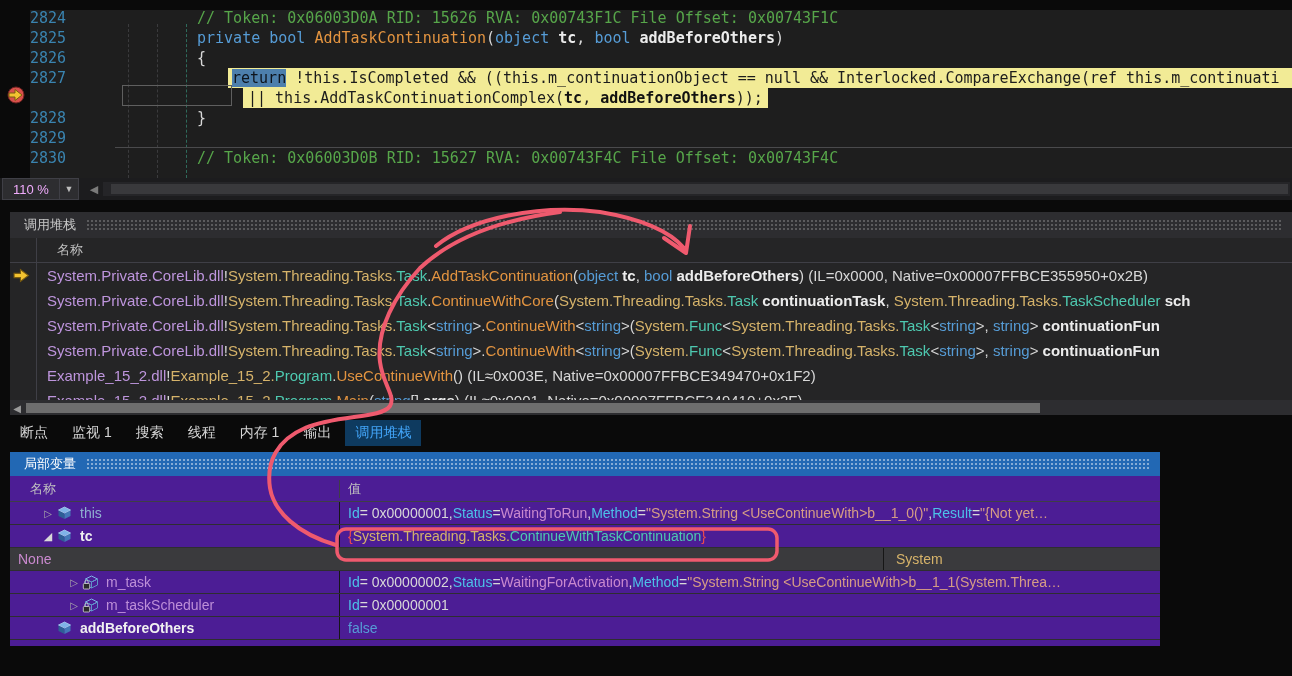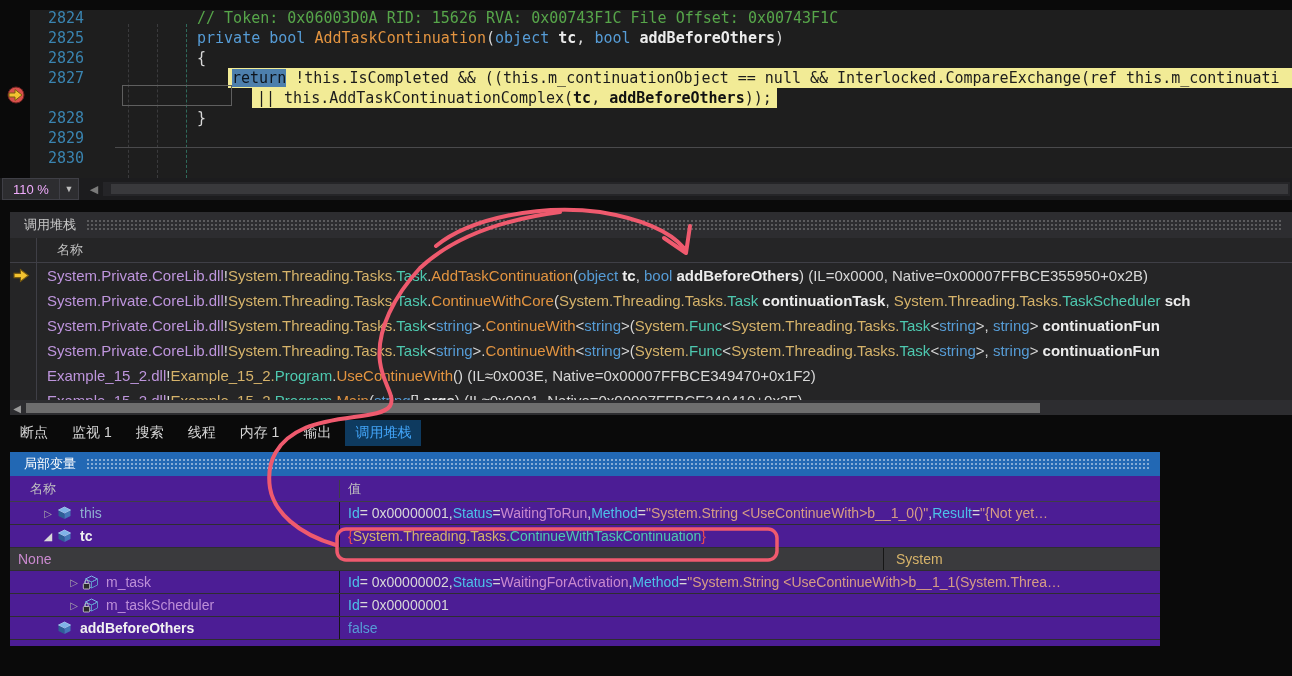--- a/index.html
+++ b/index.html
@@ -5,21 +5,21 @@
   html,body{margin:0;padding:0;background:#000;}
   .page{position:relative;width:1292px;height:676px;background:#0A0A0A;overflow:hidden;
         font-family:"Liberation Sans","DejaVu Sans",sans-serif;}
 
   
   .editor{position:absolute;left:0;top:0;width:1292px;height:178px;background:#1E1E1E;overflow:hidden;}
   .bp-margin{position:absolute;left:0;top:0;width:30px;height:178px;background:#0A0A0A;}
   .top-strip{position:absolute;left:0;top:0;width:1292px;height:10px;background:#0A0A0A;z-index:6;}
   .code-line{position:absolute;left:0;width:1292px;height:20px;line-height:20px;
              font-family:"DejaVu Sans Mono",monospace;font-size:15px;}
-  .code-line .linenum{position:absolute;left:30px;width:72px;text-align:center;color:#3A84B0;}
+  .code-line .linenum{position:absolute;left:30px;width:72px;text-align:left;color:#3A84B0;}
   .code-line .code{position:absolute;white-space:pre;}
   .hl-band{position:absolute;top:0;bottom:0;background:#F2EB96;}
   .wrap-band{background:#F2EB96;padding:0 5px;}
   .indent-guide{position:absolute;top:24px;bottom:0;width:0;border-left:1px dashed #3B3B3D;}
   .indent-guide.teal{border-left-color:#2F6B5C;}
   .cur-stmt-border{position:absolute;left:122px;top:85px;width:108px;height:19px;border:1px solid #5F5F5F;}
   .method-sep{position:absolute;left:115px;right:0;top:147px;height:1px;background:#4A4A4C;}
   .bp-icon{position:absolute;left:6px;top:86px;z-index:7;}
 
   
@@ -122,32 +122,33 @@
           <span class="linenum">2826</span>
           <span class="code" style="left: 197px;"><span class="s-fg">{</span></span>
         </div>
         <div class="code-line" style="top: 68px;">
           <span class="linenum">2827</span>
           <div class="hl-band" style="left: 228px; right: 0px;"></div>
           <span class="code" style="left: 232px;"><span class="s-sel">return</span><span class="s-hl"> !this.IsCompleted &amp;&amp; ((this.m_continuationObject == null &amp;&amp; Interlocked.CompareExchange(ref this.m_continuati</span></span>
         </div>
         <div class="code-line" style="top: 88px;">
           <span class="linenum"></span>
-          <span class="code wrap-band" style="left: 252px;"><span class="s-hl">|| this.AddTaskContinuationComplex(</span><span class="s-hlb">tc</span><span class="s-hl">, </span><span class="s-hlb">addBeforeOthers</span><span class="s-hl">));</span></span>
+          <span class="code wrap-band" style="left: 243px;"><span class="s-hl">|| this.AddTaskContinuationComplex(</span><span class="s-hlb">tc</span><span class="s-hl">, </span><span class="s-hlb">addBeforeOthers</span><span class="s-hl">));</span></span>
         </div>
         <div class="code-line" style="top: 108px;">
           <span class="linenum">2828</span>
           <span class="code" style="left: 197px;"><span class="s-fg">}</span></span>
         </div>
         <div class="code-line" style="top: 128px;">
           <span class="linenum">2829</span>
           <span class="code" style="left: 197px;"></span>
         </div>
         <div class="code-line" style="top: 148px;">
           <span class="linenum">2830</span>
+          <span class="code" style="left: 197px;"><span class="s-comment">// Token: 0x06003D0B RID: 15627 RVA: 0x00743F4C File Offset: 0x00743F4C</span></span>
         </div>
       </div>
     <div class="cur-stmt-border"></div>
     <div class="method-sep"></div>
     <div class="bp-icon">
       <svg width="20" height="18" viewBox="0 0 20 18">
         <circle cx="10" cy="9" r="8" fill="#D8504C" stroke="#6E2220"></circle>
         <path d="M3 7 h6 V3.5 L16 9 L9 14.5 V11 H3 Z" fill="#F2C230" stroke="#7A5C10"></path>
       </svg>
     </div>

